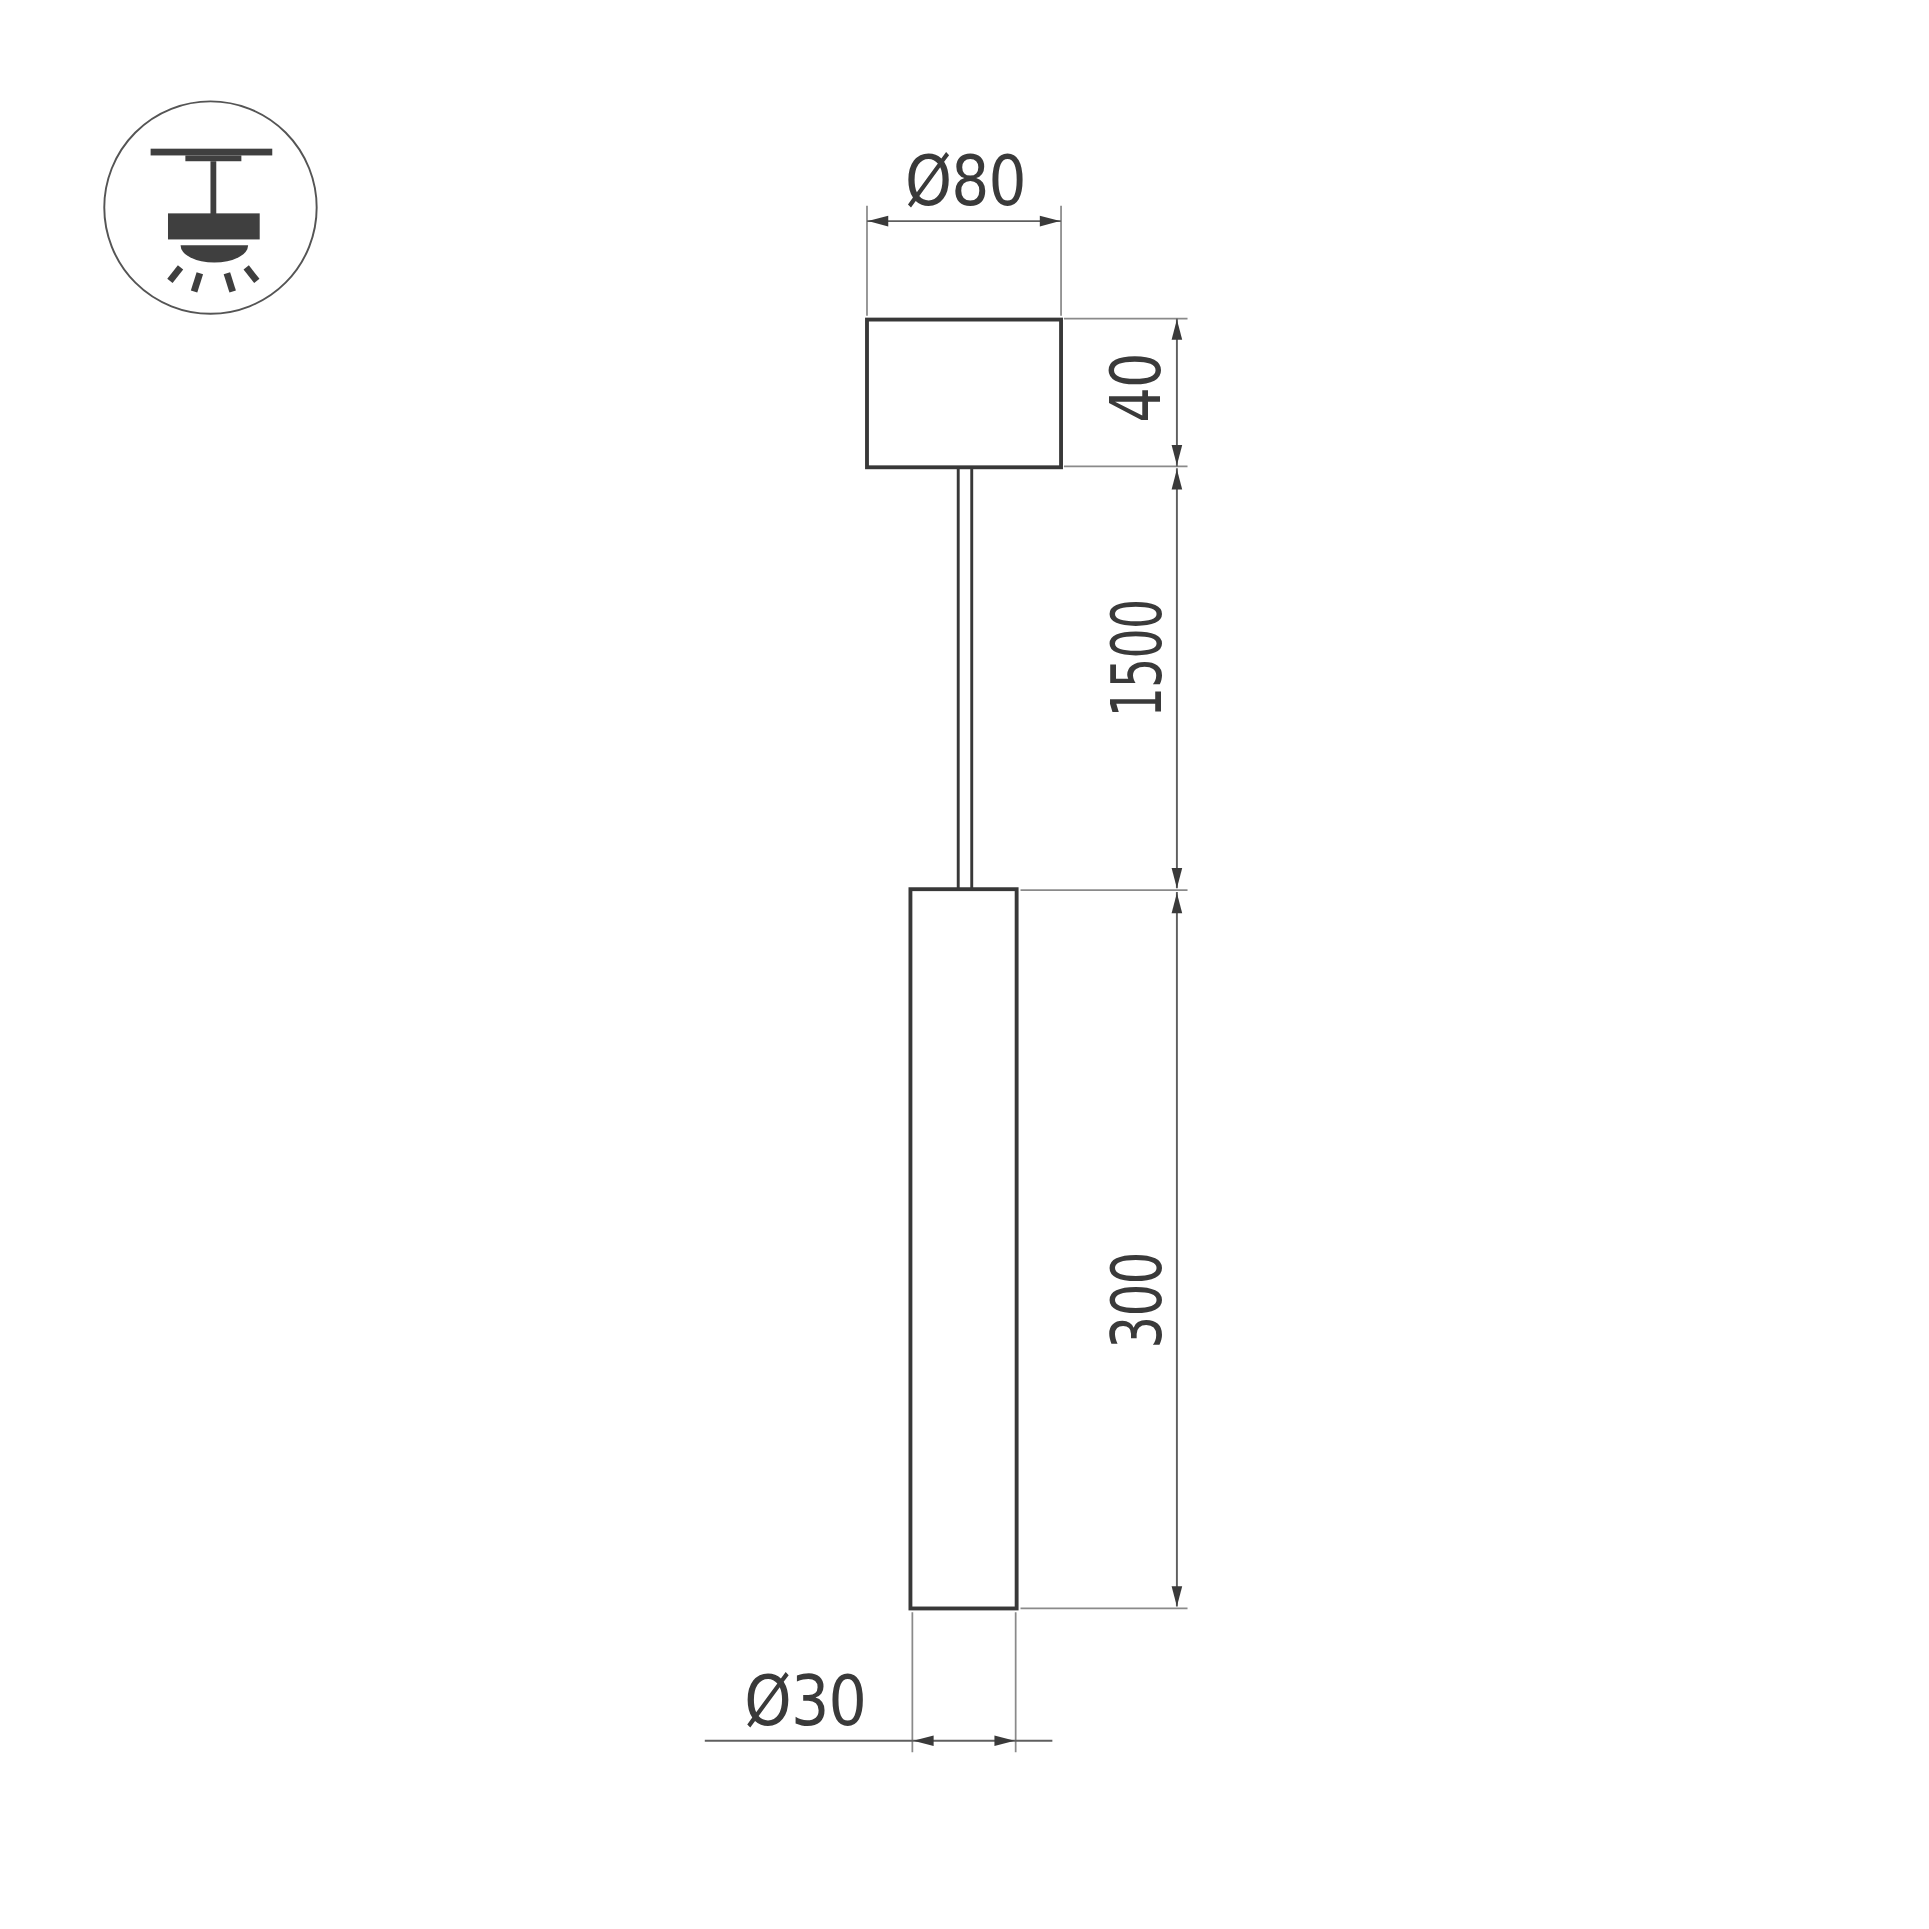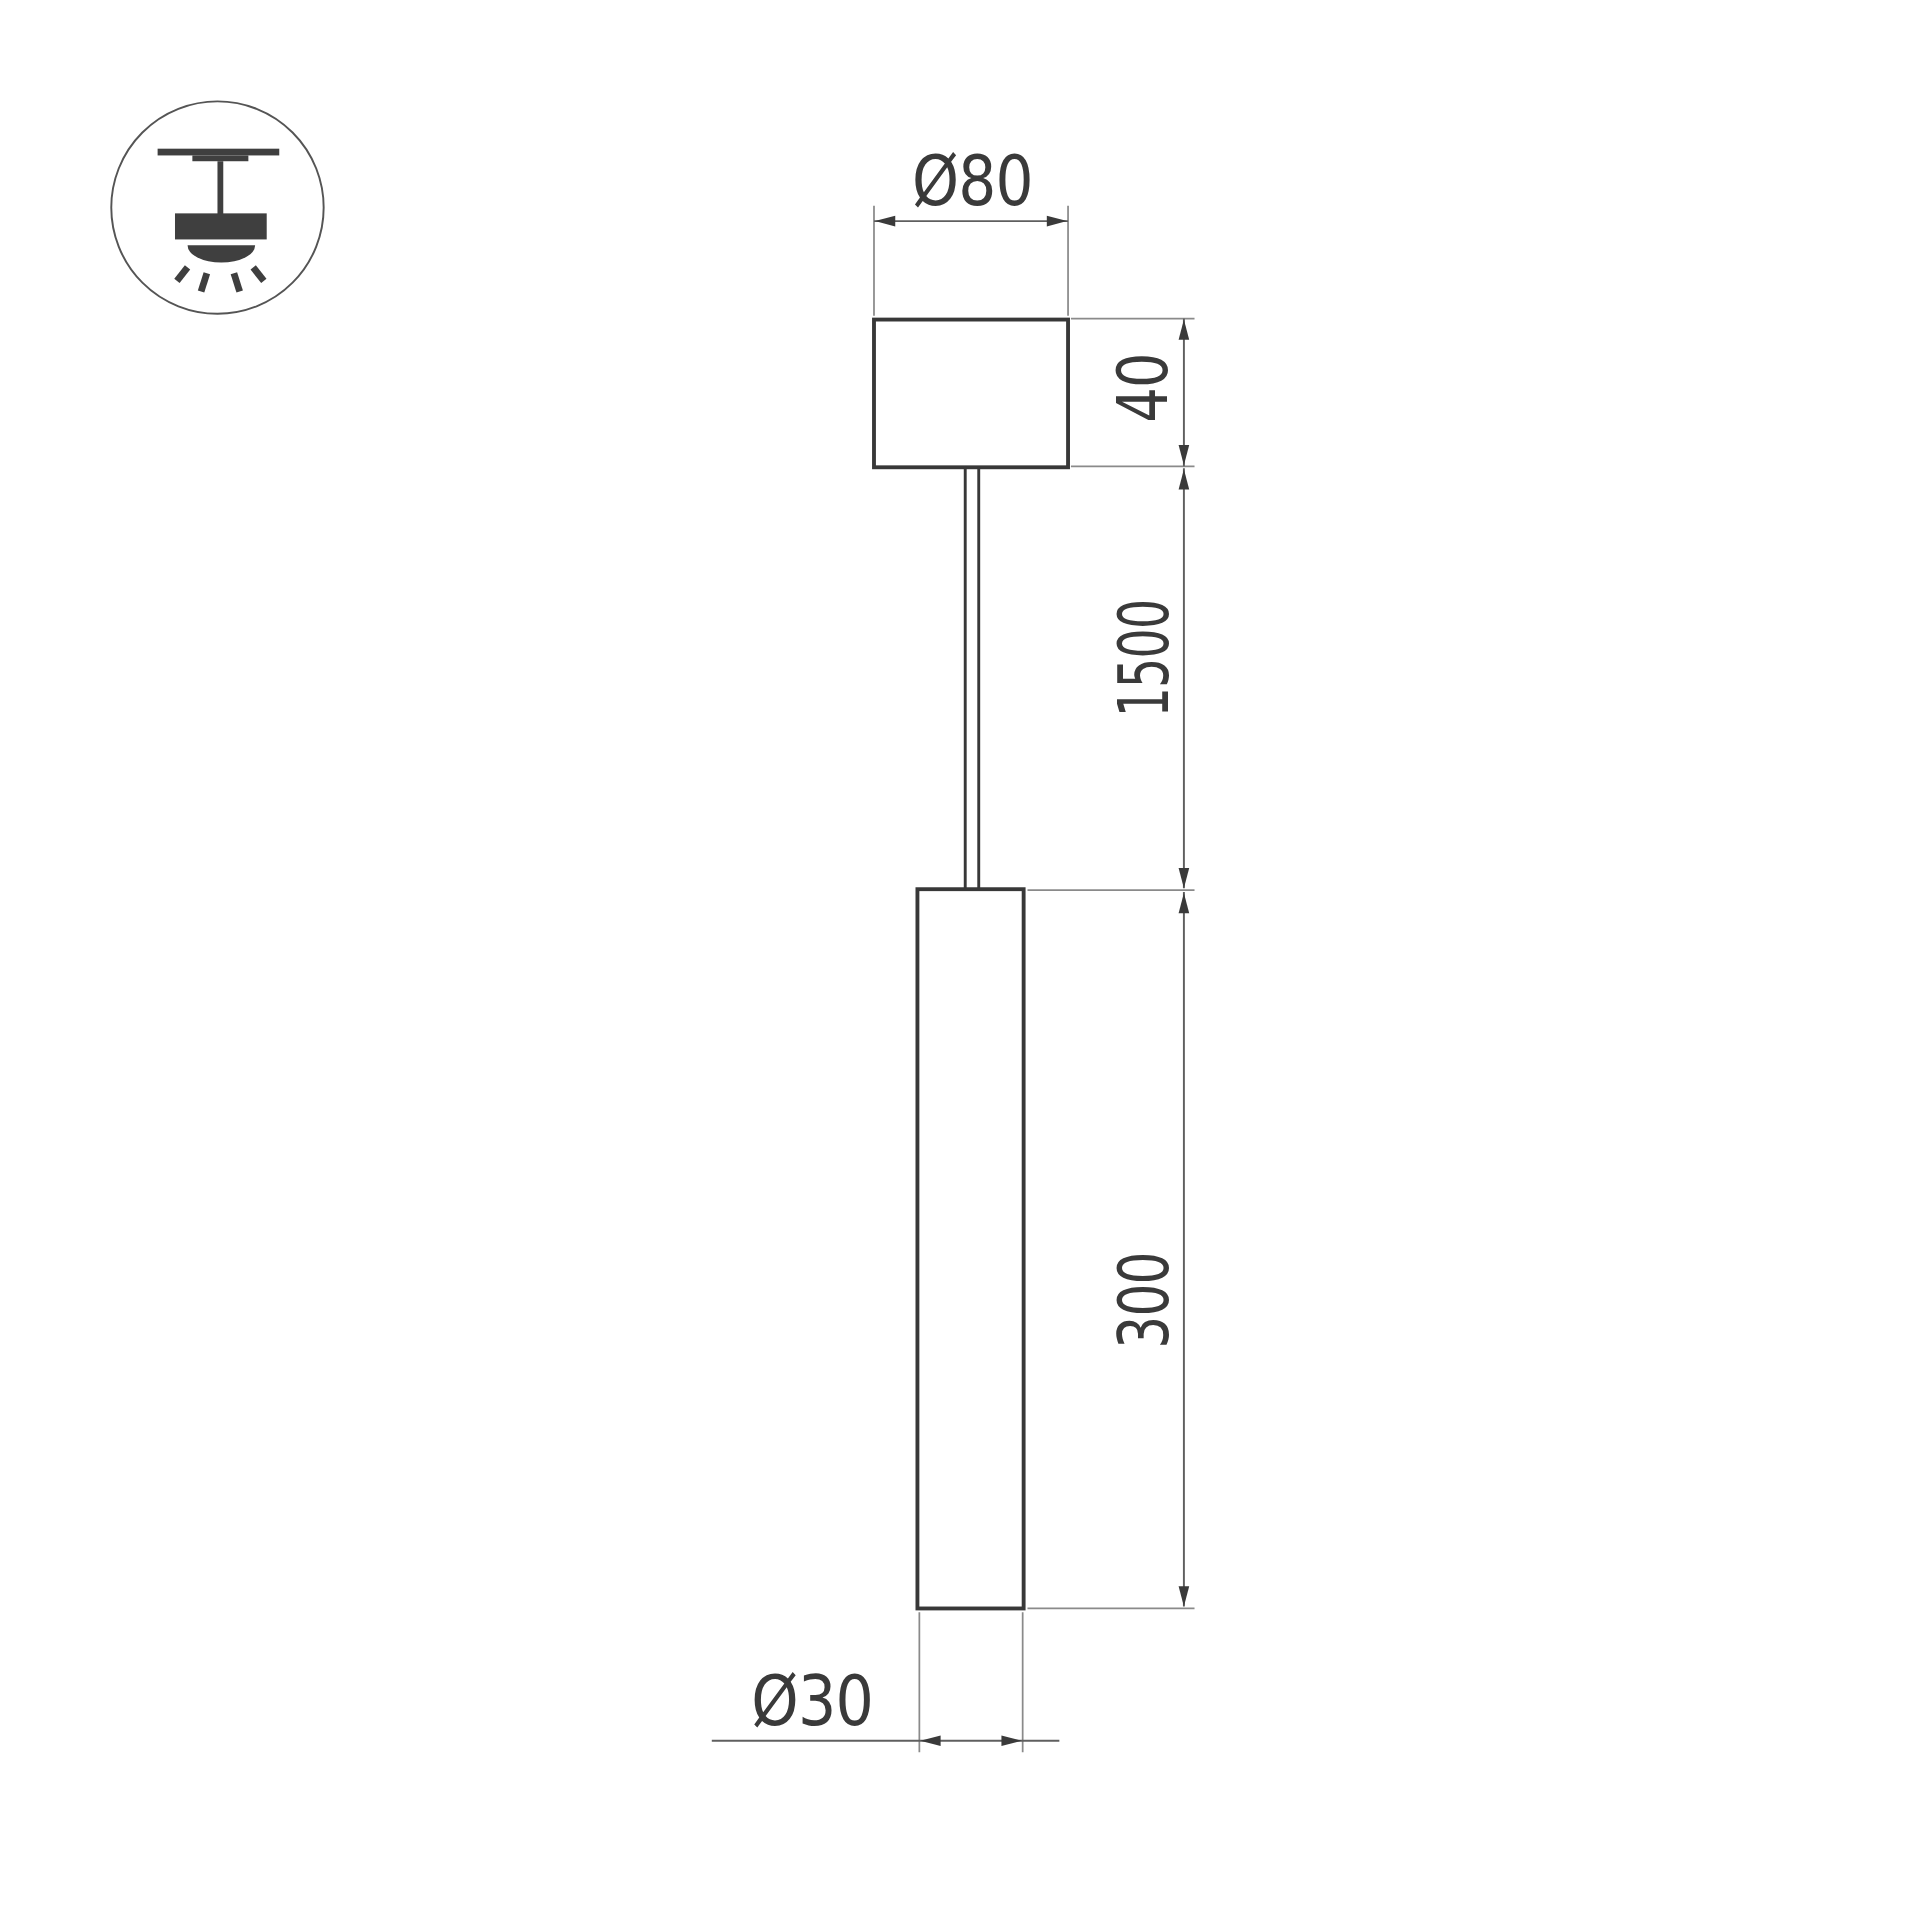--- a/index.html
+++ b/index.html
@@ -6,21 +6,20 @@
     margin: 0;
     padding: 0;
     background: var(--background, #ffffff);
   }
   .canvas {
     position: relative;
     width: 1624px;
     height: 1929px;
     background: var(--background, #ffffff);
     overflow: hidden;
-    padding-left: 7px;
   }
   svg { display: block; }
 
   
   .obj {
     fill: #ffffff;
     stroke: var(--object-line, #383838);
     stroke-width: 4;
   }
   .cable {

